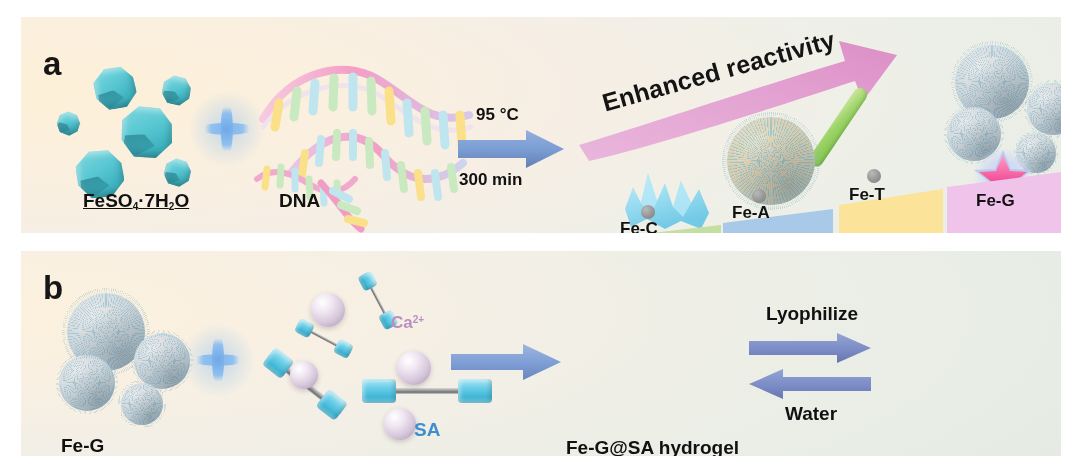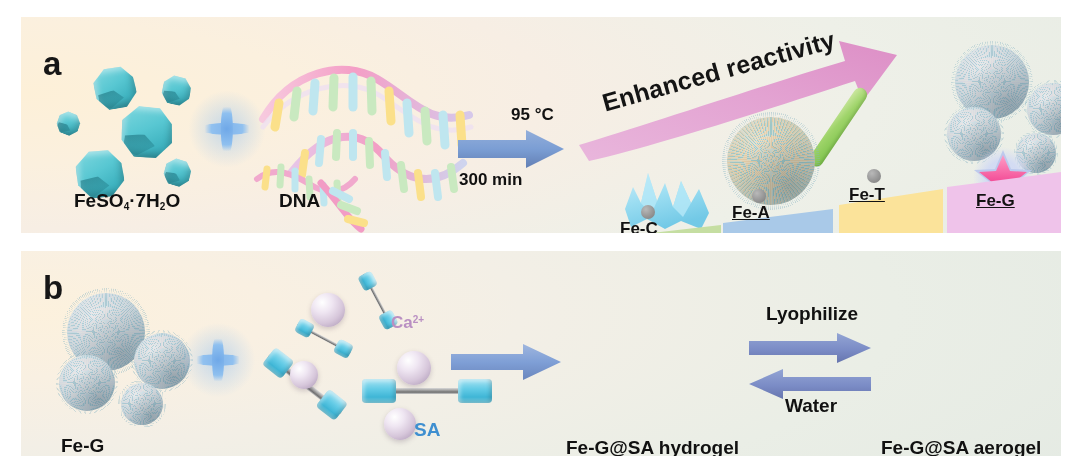--- a/index.html
+++ b/index.html
@@ -105,21 +105,21 @@
     background:linear-gradient(100deg,#cfe9a4 0%,#9fd46a 42%,#7cc24a 100%);
     border-radius:7px;
     transform:rotate(34deg);transform-origin:top center;
     box-shadow:inset -2px 0 3px rgba(0,0,0,.12);
   }
 
   
   .stairs{position:absolute;left:596px;top:150px;width:452px;height:86px;}
   .stairs svg{display:block;}
   .stair-label{
-    position:absolute;font-size:17px;font-weight:bold;color:#121212;white-space:nowrap;text-decoration:underline;
+    position:absolute;font-size:17px;font-weight:bold;color:#121212;white-space:nowrap;
   }
   .stair-dot{
     position:absolute;width:14px;height:14px;border-radius:50%;
     background:radial-gradient(circle at 35% 30%,#b9b9b9,#8d8d8d 70%,#7a7a7a 100%);
   }
 
   
   .feg-sphere{position:absolute;border-radius:50%;}
   .feg-sphere .core{
     position:absolute;inset:0;border-radius:50%;
@@ -218,21 +218,21 @@
           <i></i>
         </div>
       <div class="crystal" style="left:55px;top:133px;width:48px;height:48px;transform:rotate(-4deg);">
           <i></i>
         </div>
       <div class="crystal" style="left:143px;top:142px;width:27px;height:27px;transform:rotate(18deg);">
           <i></i>
         </div>
     </div>
 
-    <div class="lbl" style="left:53px;top:173px;font-size:19px;"><span>FeSO</span><span class="lbl-sub">4</span><span>·7H</span><span class="lbl-sub">2</span><span>O</span></div>
+    <div class="lbl" style="left:62px;top:173px;font-size:19px;text-decoration:underline;"><span>FeSO</span><span class="lbl-sub">4</span><span>·7H</span><span class="lbl-sub">2</span><span>O</span></div>
 
     <div class="plus" style="left:178px;top:84px;width:56px;height:56px;">
         <span class="glow"></span>
       </div>
 
     <div class="dna" style="left:236px;top:36px;">
       <svg width="220" height="175" viewBox="0 0 220 175">
         <defs>
           <linearGradient id="bbA" x1="0" y1="0" x2="1" y2="0">
             <stop offset="0" stop-color="#f7c9de"></stop>
@@ -290,21 +290,21 @@
         <g stroke-linecap="round" stroke-width="8">
           <line x1="76" y1="138" x2="92" y2="146" stroke="#bfe6ef"></line>
           <line x1="84" y1="152" x2="100" y2="158" stroke="#c9e9c0"></line>
           <line x1="91" y1="166" x2="107" y2="170" stroke="#fbe08a"></line>
         </g>
       </svg>
     </div>
 
     <div class="lbl" style="left:258px;top:173px;font-size:19px;">DNA</div>
 
-    <div class="lbl" style="left:455px;top:88px;font-size:17px;margin-left:35px;">95 °C</div>
+    <div class="lbl" style="left:455px;top:88px;font-size:17px;">95 °C</div>
     <div class="arrow-blue" style="left:437px;top:113px;">
       <svg width="106" height="38" viewBox="0 0 106 38">
         <defs>
           <linearGradient id="agb" x1="0" y1="0" x2="0" y2="1">
             <stop offset="0" stop-color="#93aeda"></stop>
               <stop offset="0.5" stop-color="#7b9ed4"></stop>
             <stop offset="1" stop-color="#637fb4"></stop>
           </linearGradient>
         </defs>
         <path d="M0,10 L68,10 L68,0 L106,19 L68,38 L68,28 L0,28 Z" fill="url(#agb)"></path>
@@ -523,19 +523,18 @@
         <defs>
           <linearGradient id="rv2" x1="0" y1="0" x2="0" y2="1">
             <stop offset="0" stop-color="#93a5d4"></stop>
               <stop offset="0.55" stop-color="#7b8cc6"></stop>
             <stop offset="1" stop-color="#6675ae"></stop>
           </linearGradient>
         </defs>
         <path d="M122,8 L34,8 L34,0 L0,15 L34,30 L34,22 L122,22 Z" fill="url(#rv2)"></path>
       </svg>
     </div>
-    <div class="lbl" style="left:764px;top:144px;font-size:19px;">Water</div>
-
-    <div class="lbl" style="left:860px;top:186px;font-size:19px;">Fe-G@SA aerogel</div>
+    <div class="lbl" style="left:764px;top:152px;font-size:19px;">Water</div>
+
 
   </div>
 
 </div>
 
 </body></html>

